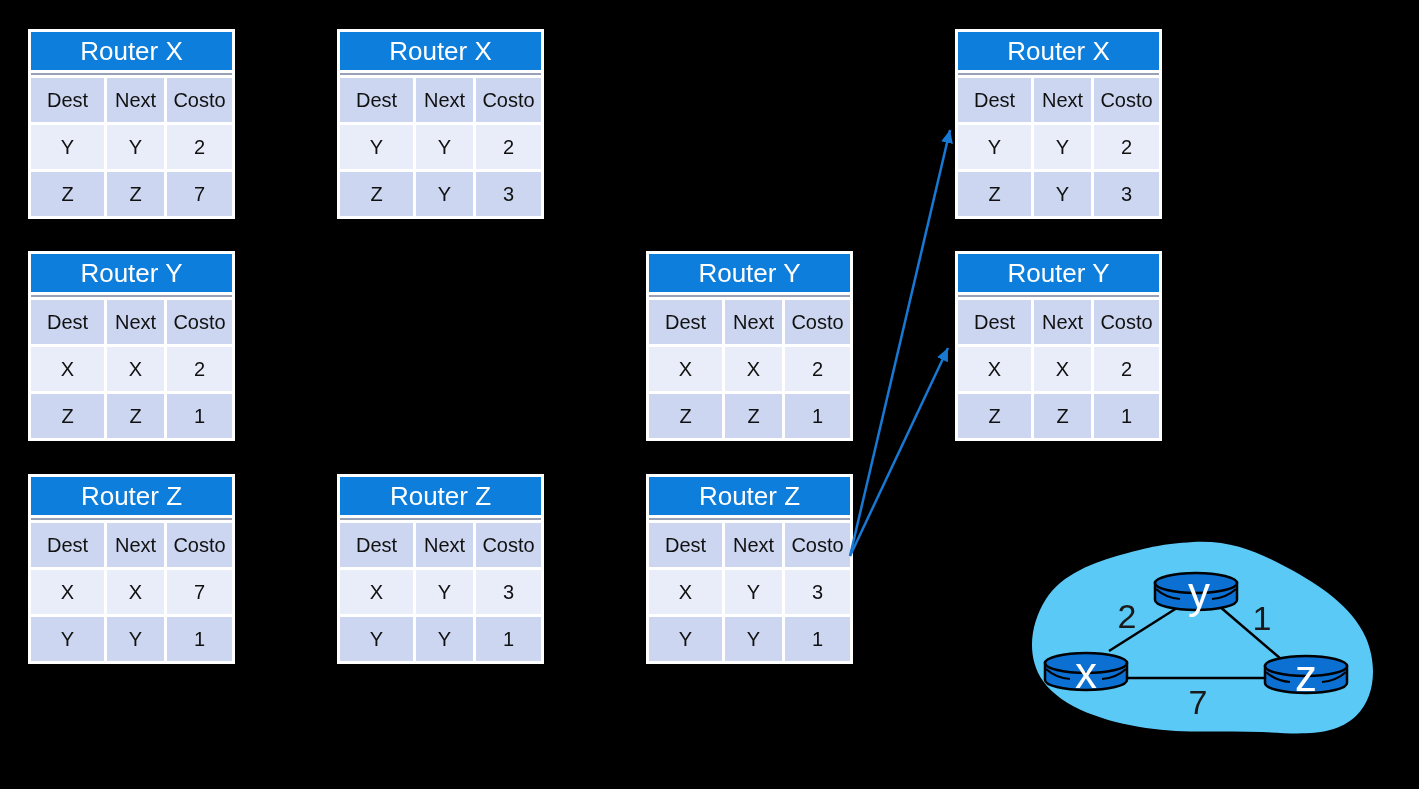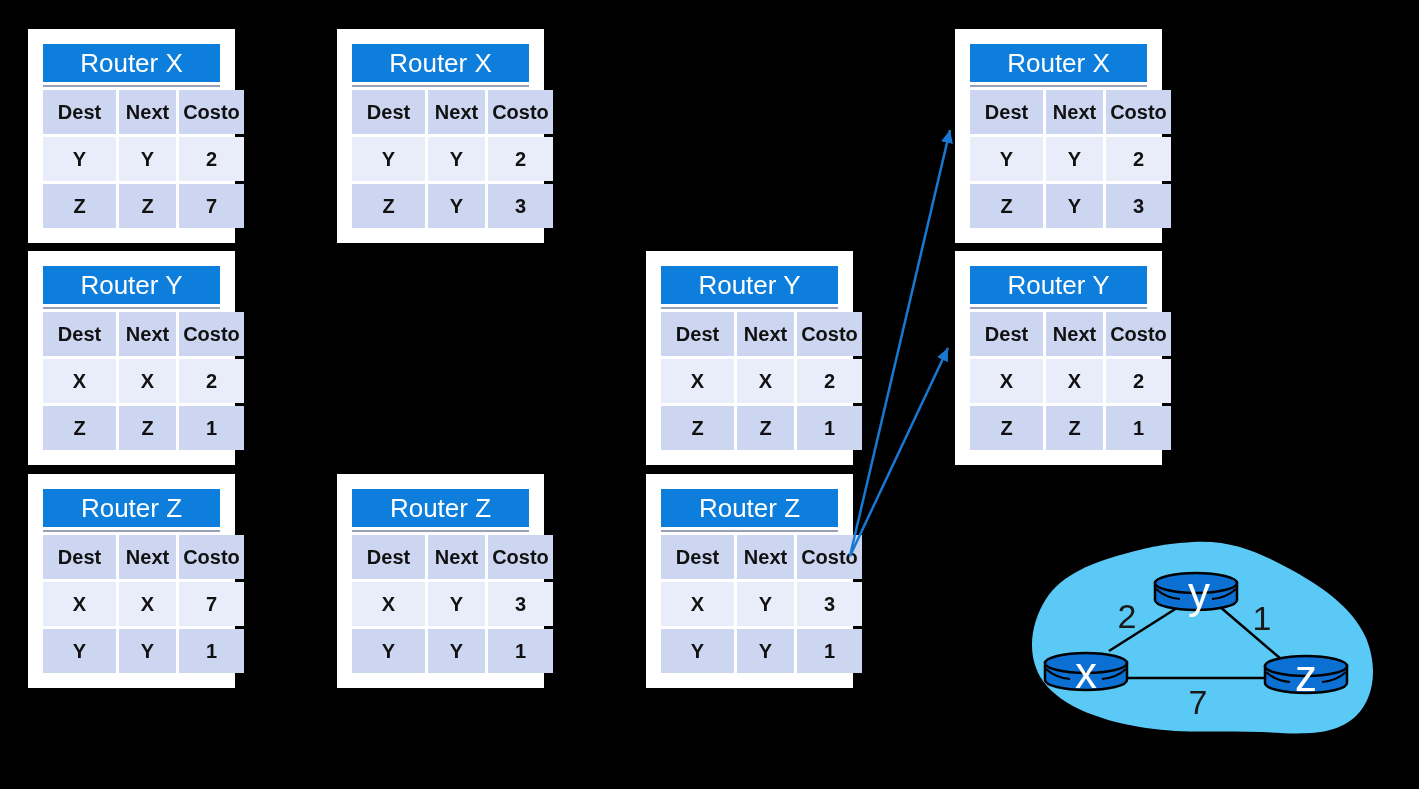--- a/index.html
+++ b/index.html
@@ -4,30 +4,30 @@
 <style>
   html,body{margin:0;padding:0;background:#000;}
   .canvas{
     position:relative;width:1419px;height:789px;overflow:hidden;
     background:var(--background,#000);
     font-family:"Liberation Sans",sans-serif;
   }
   
   .rtable{
     position:absolute;width:207px;box-sizing:border-box;
-    background:var(--table_border,#fff);padding:15px;
+    background:var(--table_border,#fff);padding:3px;
   }
   .rt-title{
     height:38px;display:flex;align-items:center;justify-content:center;
     background:var(--table_title_bg,#0d7edc);color:var(--table_title_text,#fff);
     font-size:26px;margin-bottom:3px;
   }
   .rt-sep{height:2px;background:#98a1b6;}
   .rt-grid{
-    display:grid;grid-template-columns:73px 57px 65px;gap:3px;margin-top:3px;font-weight:bold;
+    display:grid;grid-template-columns:73px 57px 65px;gap:3px;margin-top:3px;
   }
   .cell{
     height:44px;display:flex;align-items:center;justify-content:center;
     font-size:20px;color:var(--cell_text,#111);
   }
   .hdr{background:var(--header_cell_bg,#ccd6f0);}
   .r1{background:var(--row_odd_bg,#e9edf9);}
   .r2{background:var(--row_even_bg,#ccd6f0);}
   
   .overlay{position:absolute;left:0;top:0;pointer-events:none;}

